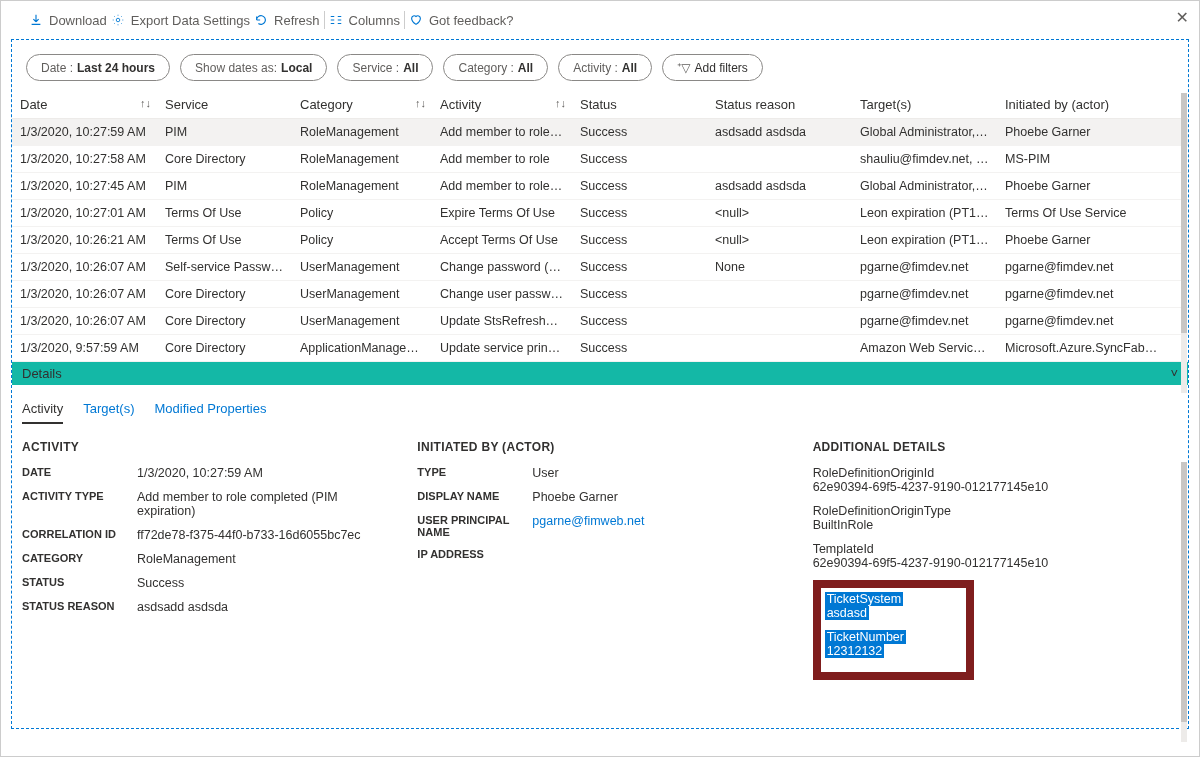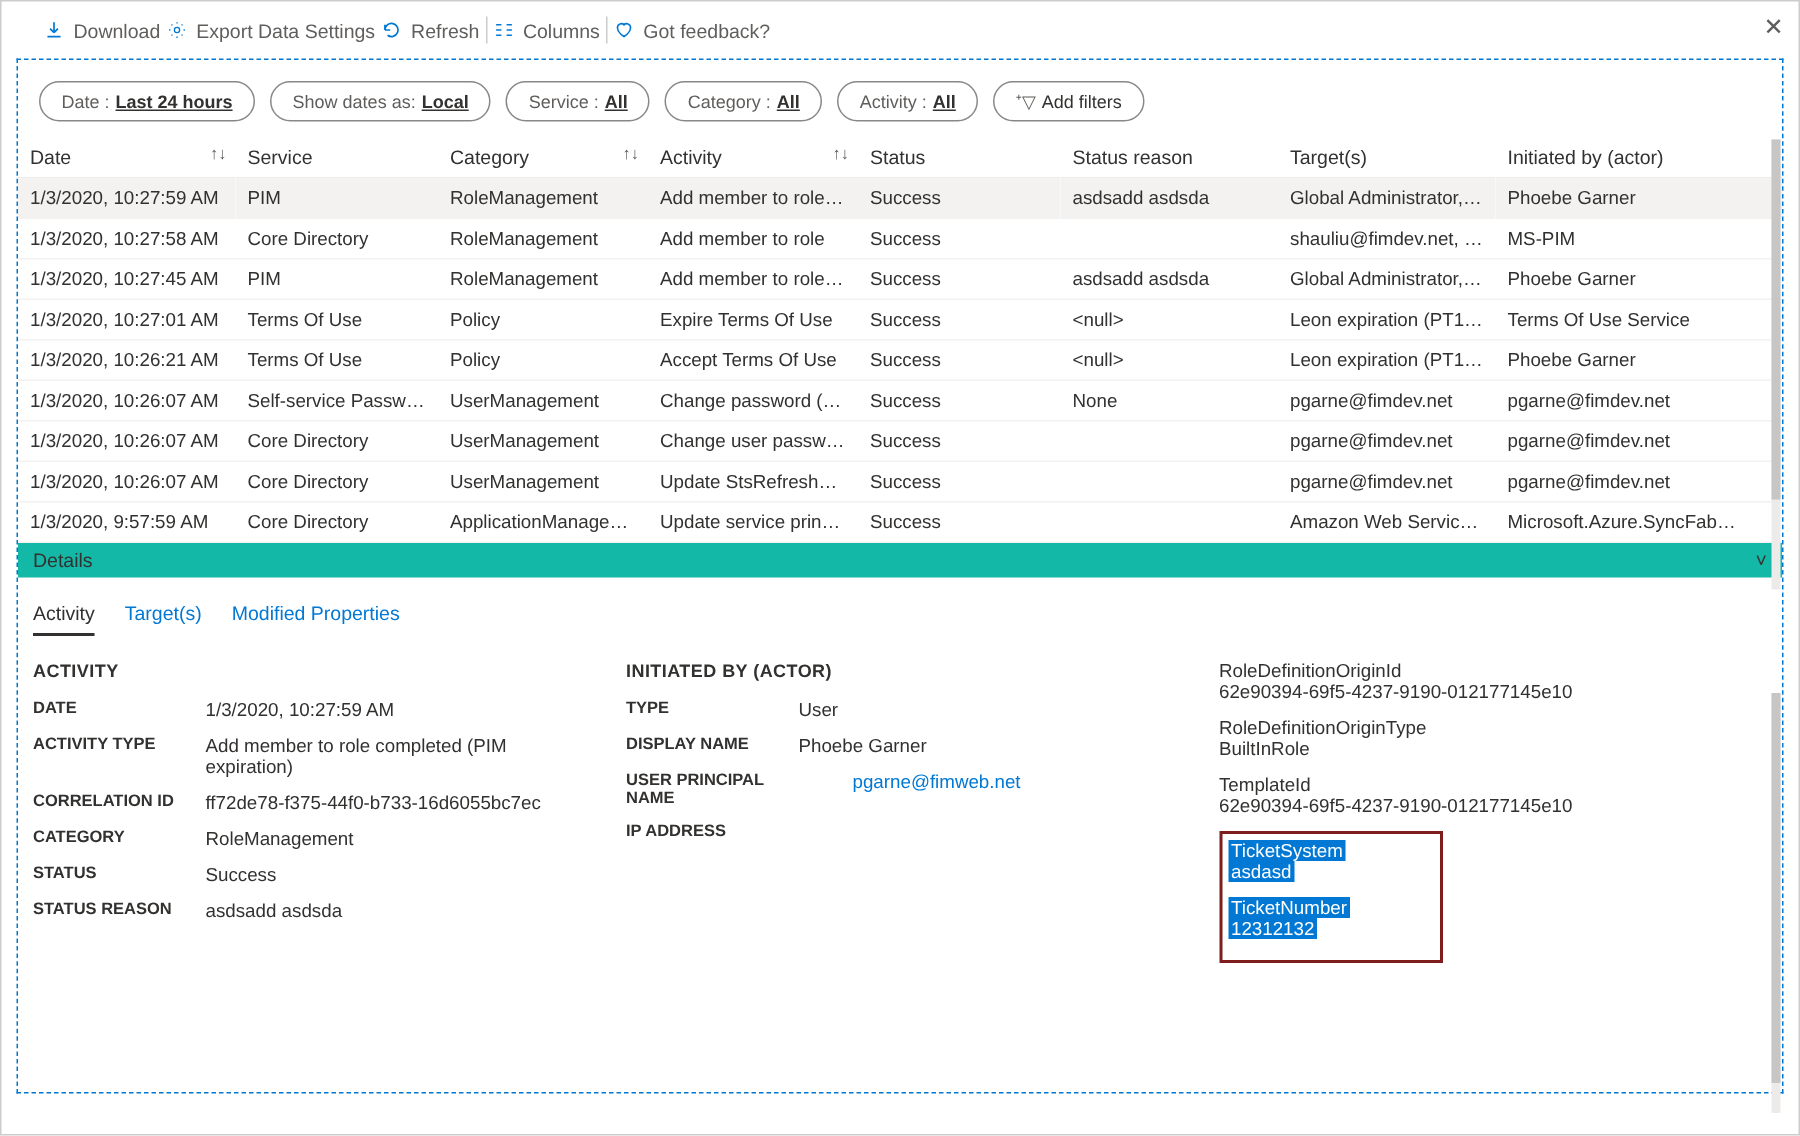--- a/index.html
+++ b/index.html
@@ -8,42 +8,42 @@
 .close-x { position: absolute; right: 10px; top: 7px; font-size: 16px; color: #605e5c; cursor: pointer; }
 .toolbar { display: flex; align-items: center; gap: 4px; padding: 10px 28px; }
 .tool-item { display: flex; align-items: center; gap: 6px; color: #605e5c; cursor: pointer; font-size: 13px; }
 .tool-item .ic { color: #0078d4; display: inline-flex; }
 .tool-sep { width: 1px; height: 18px; background: #ccc; }
 .ic svg { width: 14px; height: 14px; }
 .content-area { border: 1px dashed #0078d4; margin: 0 10px; height: 690px; overflow: hidden; display: flex; flex-direction: column; }
 .filters { display: flex; gap: 10px; padding: 14px 14px 10px; flex-wrap: wrap; }
 .pill { border: 1px solid #8a8886; border-radius: 14px; padding: 4px 14px; font-size: 12px; cursor: pointer; display: flex; align-items: center; gap: 4px; }
 .pill .k { color: #605e5c; }
-.pill .v { font-weight: 600; text-decoration: underline; }
+.pill .v { font-weight: 600; }
 .grid-wrap { overflow-y: auto; flex: 0 0 auto; }
 .grid { width: 100%; border-collapse: collapse; table-layout: fixed; }
 .grid th { text-align: left; font-weight: 400; color: #323130; padding: 6px 8px; font-size: 13px; border-bottom: 1px solid #edebe9; position: relative; }
 .grid th .sorter { position: absolute; right: 6px; top: 6px; color: #605e5c; font-size: 11px; }
 .grid td { padding: 6px 8px; font-size: 12.5px; border-bottom: 1px solid #f3f2f1; white-space: nowrap; overflow: hidden; text-overflow: ellipsis; }
 .grid tbody tr.selected { background: #f3f2f1; }
 .details-bar { background: #14b8a6; padding: 4px 10px; display: flex; justify-content: space-between; align-items: center; font-size: 13px; }
 .tabs { display: flex; gap: 20px; padding: 16px 10px 0; }
 .tab { padding-bottom: 6px; cursor: pointer; color: #0078d4; font-size: 13px; }
 .tab.active { color: #323130; border-bottom: 2px solid #323130; }
 .detail-cols { display: flex; padding: 16px 10px; gap: 30px; overflow-y: auto; }
 .col { flex: 1; }
 .col h4 { font-size: 12px; font-weight: 700; margin-bottom: 12px; letter-spacing: .3px; }
 .kv { display: flex; margin-bottom: 10px; font-size: 12.5px; }
 .kv .k { width: 115px; font-weight: 600; color: #323130; text-transform: uppercase; font-size: 11px; }
 .kv .v { flex: 1; }
-.link { color: #0078d4; margin-left: 36px; }
+.link { color: #0078d4; }
 .add-detail { margin-bottom: 10px; font-size: 12.5px; word-break: break-all; }
 .add-detail .lbl { display: block; }
 .hl { background: #0078d4; color: #fff; padding: 0 2px; }
-.redbox { border: 2px solid #7f1d1d; padding: 4px 60px 4px 4px; display: inline-block; }
+.redbox { border: 8px solid #7f1d1d; padding: 4px 60px 4px 4px; display: inline-block; }
 .scrollbar { position: absolute; right: 12px; top: 92px; width: 6px; height: 300px; background: #edebe9; }
 .scrollbar-in { width: 6px; height: 240px; background: #c8c6c4; }
 .scrollbar2 { position: absolute; right: 12px; bottom: 14px; width: 6px; height: 280px; background: #edebe9; }
 .scrollbar2-in { width: 6px; height: 260px; background: #c8c6c4; }
 </style>
 </head>
 <body>
 
 <div class="panel">
   <span class="close-x">✕</span>
@@ -297,20 +297,21 @@
             <span class="k">USER PRINCIPAL NAME</span>
             <span class="v link">pgarne@fimweb.net</span>
           </div>
         <div class="kv">
             <span class="k">IP ADDRESS</span>
             <span class="v"></span>
           </div>
       </div>
 
       <div class="col">
+        <h4>ADDITIONAL DETAILS</h4>
         <div id="additional-list">
             <div class="add-detail"><span class="lbl">RoleDefinitionOriginId</span><span>62e90394-69f5-4237-9190-012177145e10</span></div>
             <div class="add-detail"><span class="lbl">RoleDefinitionOriginType</span><span>BuiltInRole</span></div>
             <div class="add-detail"><span class="lbl">TemplateId</span><span>62e90394-69f5-4237-9190-012177145e10</span></div>
           </div>
         <div class="redbox">
           <div id="highlighted-list">
               <div class="add-detail"><span class="lbl"><span class="hl">TicketSystem</span></span><span class="hl">asdasd</span></div>
               <div class="add-detail"><span class="lbl"><span class="hl">TicketNumber</span></span><span class="hl">12312132</span></div>
             </div>

